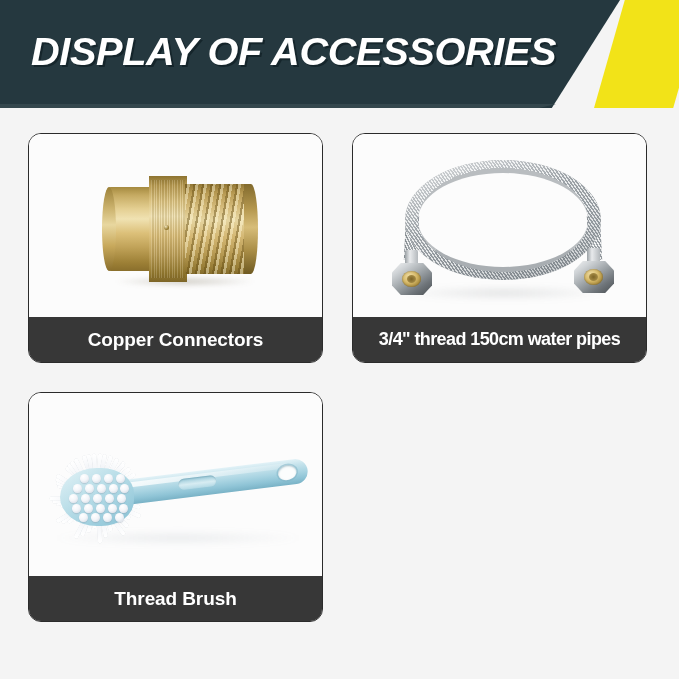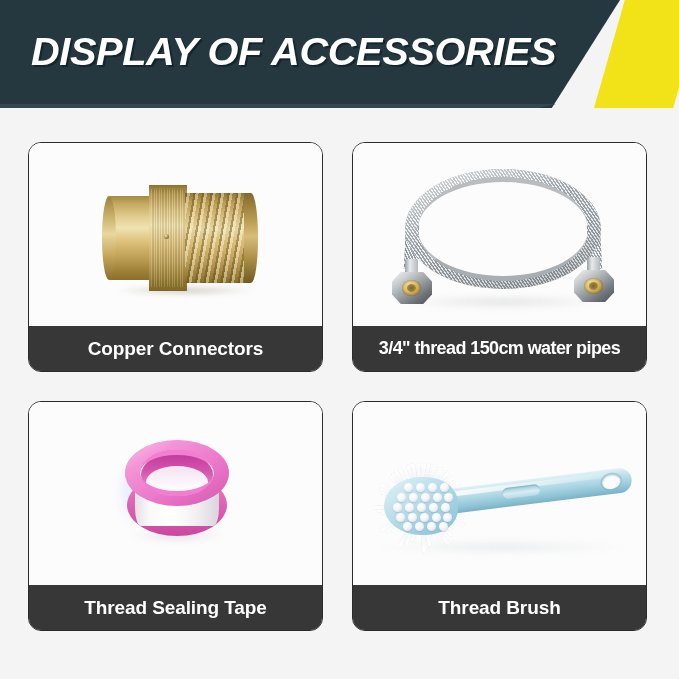--- a/index.html
+++ b/index.html
@@ -77,21 +77,21 @@
     transform: scaleX(1.02);
     transform-origin: left center;
     text-shadow: 2px 2px 0 rgba(10,22,27,0.55);
     z-index: 3;
   }
 
   
   #card-grid {
     position: absolute;
     left: 28px;
-    top: 142px;
+    top: 133px;
     width: 623px;
     height: 498px;
     display: grid;
     grid-template-columns: 295px 295px;
     grid-template-rows: 230px 230px;
     column-gap: 33px;
     row-gap: 38px;
     gap: 29px;
   }
 
@@ -648,36 +648,20 @@
           <div class="fit-nut"></div>
           <div class="fit-brass"></div>
           <div class="fit-bore"></div>
         </div>
       </div>
       <div class="photo-vignette"></div>
     </div>
     <div class="card-caption tight">3/4" thread 150cm water pipes</div>
   </div>
 
-  <div class="card">
-    <div class="card-image">
-      <div class="tape">
-        <div class="tape-shadow"></div>
-        <div class="tape-glow"></div>
-        <div class="tape-bottom"></div>
-        <div class="tape-core"></div>
-        <div class="tape-inner"></div>
-        <div class="tape-floor"></div>
-        <div class="tape-rim"></div>
-        <div class="tape-rim-shade"></div>
-      </div>
-      <div class="photo-vignette"></div>
-    </div>
-    <div class="card-caption">Thread Sealing Tape</div>
-  </div>
 
   <div class="card">
     <div class="card-image">
       <div class="brush">
         <div class="brush-shadow"></div>
         <div class="bristles" id="bristle-host">
             <div class="bristle" style="transform: translate(24.8px, 0px) rotate(90deg); height: 30px;"></div>
             <div class="bristle" style="transform: translate(24.6px, 3px) rotate(97.8deg); height: 35px;"></div>
             <div class="bristle" style="transform: translate(23.9px, 6px) rotate(105.7deg); height: 40px;"></div>
             <div class="bristle" style="transform: translate(22.7px, 8.9px) rotate(113.5deg); height: 45px;"></div>

